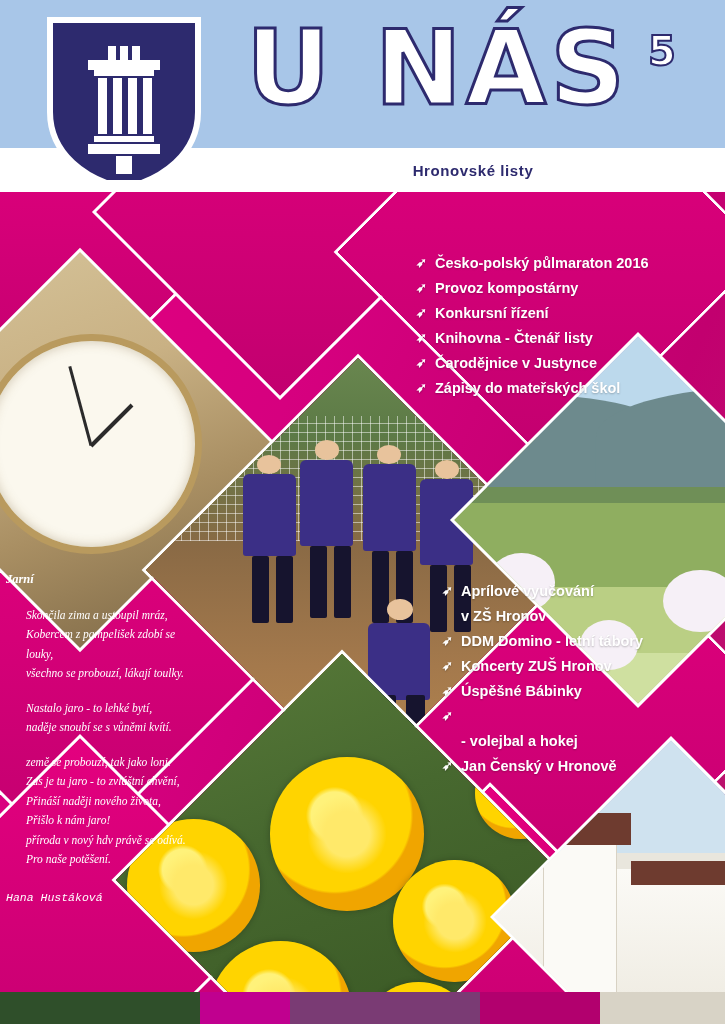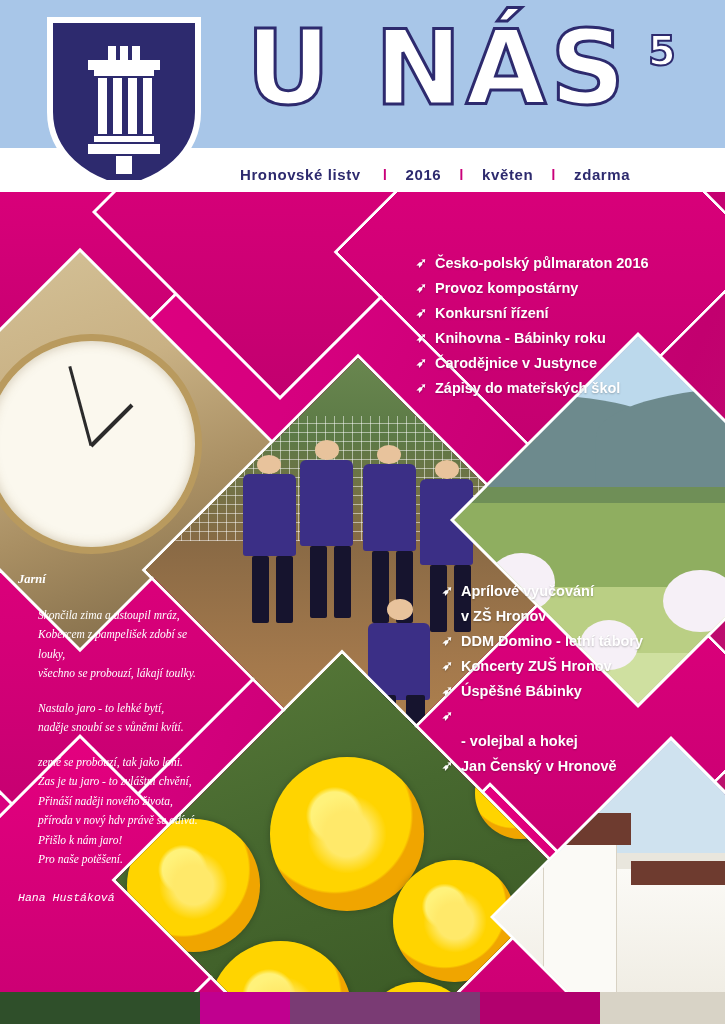--- a/index.html
+++ b/index.html
@@ -60,20 +60,21 @@
     top: 162px;
     width: 470px;
     height: 24px;
     display: flex;
     align-items: center;
     color: #2d2a6e;
     font-family: "Liberation Sans", sans-serif;
     font-weight: bold;
     font-size: 15px;
     letter-spacing: 0.6px;
+    flex-direction: column;
   }
   .subtitle-bar .seg { white-space: nowrap; }
   .subtitle-bar .sep {
     color: #c9007a;
     margin: 0 18px;
     font-weight: bold;
   }
   .sub-hronovske { margin-right: 4px; }
 
   
@@ -286,21 +287,21 @@
     margin-right: 5px;
     flex: 0 0 auto;
     color: #ffffff;
     font-size: 13px;
     line-height: 22px;
   }
   .toc-item.indent .toc-bullet { visibility: hidden; }
 
   .poem {
     position: absolute;
-    left: 18px;
+    left: 6px;
     top: 378px;
     width: 190px;
     color: #ffffff;
     font-family: "Liberation Serif", serif;
     font-style: italic;
     font-size: 11.5px;
     line-height: 19.5px;
   }
   .poem .poem-title {
     font-weight: bold;
@@ -459,21 +460,21 @@
     <div class="toc-item">
       <span class="toc-bullet">➶</span>
       <span>Provoz kompostárny</span>
     </div>
     <div class="toc-item">
       <span class="toc-bullet">➶</span>
       <span>Konkursní řízení</span>
     </div>
     <div class="toc-item">
       <span class="toc-bullet">➶</span>
-      <span>Knihovna - Bábinky roku</span>
+      <span>Knihovna - Čtenář listy</span>
     </div>
     <div class="toc-item">
       <span class="toc-bullet">➶</span>
       <span>Čarodějnice v Justynce</span>
     </div>
     <div class="toc-item">
       <span class="toc-bullet">➶</span>
       <span>Zápisy do mateřských škol</span>
     </div>
   </div>
@@ -520,22 +521,22 @@
       <div>všechno se probouzí, lákají toulky.</div>
     </div>
     <div class="stanza">
       <div>Nastalo jaro - to lehké bytí,</div>
       <div>naděje snoubí se s vůněmi kvítí.</div>
     </div>
     <div class="stanza">
       <div>země se probouzí, tak jako loni.</div>
       <div> Zas je tu jaro - to zvláštní chvění,</div>
       <div>Přináší naději nového života,</div>
+      <div>Přišlo k nám jaro!</div>
       <div>příroda v nový hdv právě se odívá.</div>
-      <div>Přišlo k nám jaro!</div>
       <div>Pro naše potěšení.</div>
     </div>
     <div class="author">Hana Hustáková</div>
   </div>
 </div>
 
 <div class="footer">
   <div class="fseg" style="width:200px; background:#2f4f2a;"></div>
   <div class="fseg" style="width:90px;  background:#c0008f;"></div>
   <div class="fseg" style="width:190px; background:#7a3b74;"></div>

